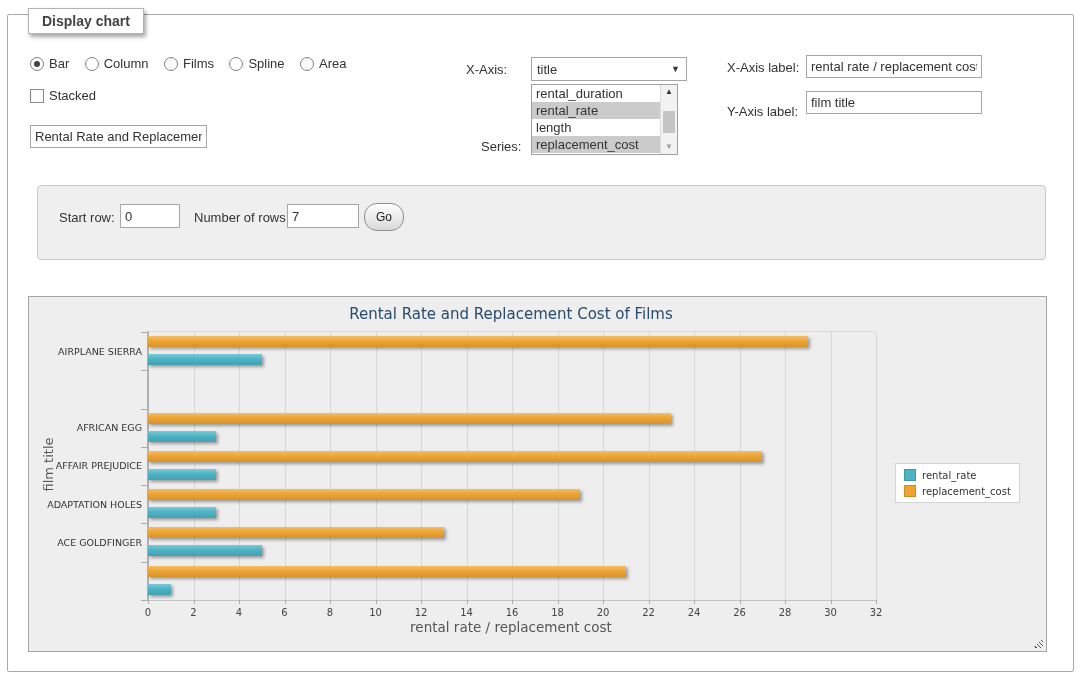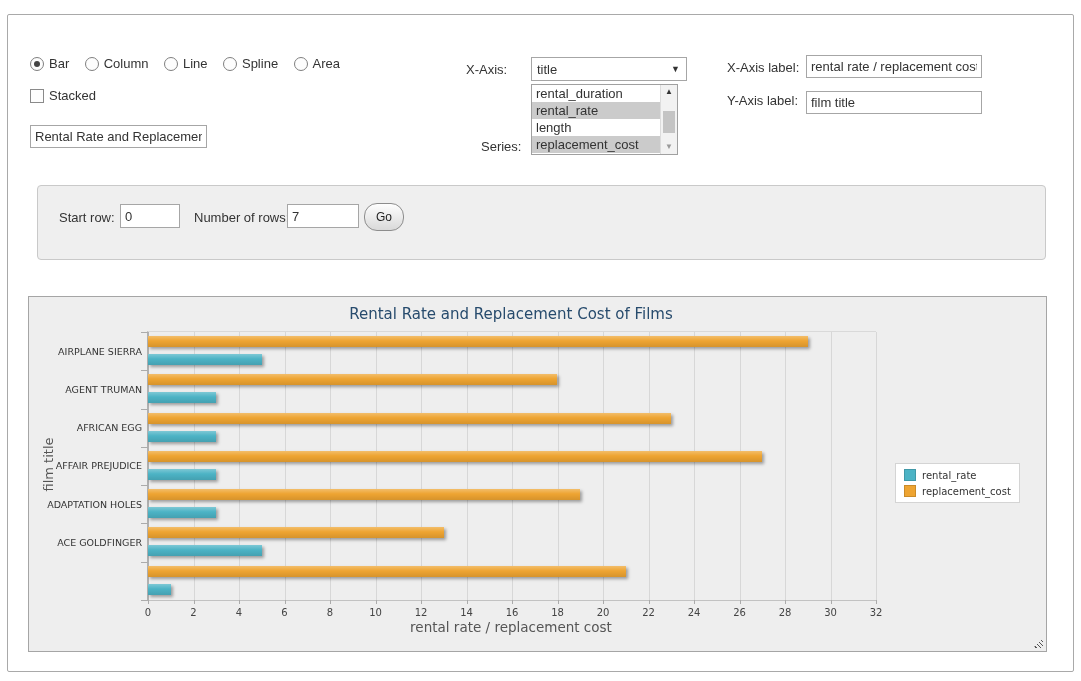--- a/index.html
+++ b/index.html
@@ -52,33 +52,34 @@
   .legitem{display:flex;align-items:center;gap:6px;cursor:pointer;}
   .legswatch{width:12px;height:12px;border:1px solid rgba(0,0,0,0.15);box-sizing:border-box;}
   .leglabel{font-size:10px;color:#333;white-space:nowrap;}
   #resizehandle{right:3px;bottom:3px;width:10px;height:10px;background:repeating-linear-gradient(45deg,transparent 0 2px,#555 2px 3px);clip-path:polygon(100% 0,100% 100%,0 100%);cursor:nwse-resize;}
 </style>
 </head>
 <body>
 
 <div id="app">
   <div id="fieldset" class="abs"></div>
+  <div id="legendbox" class="abs">Display chart</div>
 
   <div class="abs" style="left:30px;top:56px;">
     <span class="opt-item">
         <span class="radio checked"></span>
         <span class="ctl-label">Bar</span>
       </span>
     <span class="opt-item">
         <span class="radio"></span>
         <span class="ctl-label">Column</span>
       </span>
     <span class="opt-item">
         <span class="radio"></span>
-        <span class="ctl-label">Line</span>
+        <span class="ctl-label">Films</span>
       </span>
     <span class="opt-item">
         <span class="radio"></span>
         <span class="ctl-label">Spline</span>
       </span>
     <span class="opt-item">
         <span class="radio"></span>
         <span class="ctl-label">Area</span>
       </span>
   </div>
@@ -108,21 +109,21 @@
     <div class="sbar">
       <div class="sarrow up">▲</div>
       <div class="sthumb"></div>
       <div class="sarrow down">▼</div>
     </div>
   </div>
   <div class="abs ctl-label" style="left:481px;top:139px;">Series:</div>
 
   <div class="abs ctl-label" style="left:727px;top:60px;">X-Axis label:</div>
   <input class="txt abs" style="left: 806px; top: 55px; width: 176px; height: 23px;" value="rental rate / replacement cost">
-  <div class="abs ctl-label" style="left:727px;top:93px;text-align:right;">Y-Axis label:</div>
+  <div class="abs ctl-label" style="left:727px;top:104px;text-align:right;">Y-Axis label:</div>
   <input class="txt abs" style="left: 806px; top: 91px; width: 176px; height: 23px;" value="film title">
 
   <div id="rowbox" class="abs">
     <div class="abs ctl-label" style="left:21px;top:24px;">Start row:</div>
     <input class="txt abs" style="left: 82px; top: 18px; width: 60px; height: 24px;" value="0">
     <div class="abs ctl-label" style="left:156px;top:24px;">Number of rows:</div>
     <input class="txt abs" style="left: 249px; top: 18px; width: 72px; height: 24px;" value="7">
     <div id="gobtn" class="abs">Go</div>
   </div>
 
@@ -186,25 +187,20 @@
         <div class="ytick" style="top: 114.857px;"></div>
         <div class="ytick" style="top: 153.143px;"></div>
         <div class="ytick" style="top: 191.429px;"></div>
         <div class="ytick" style="top: 229.714px;"></div>
         <div class="ytick" style="top: 268px;"></div>
         <div class="catrow" style="top: 0px; height: 38.2857px;">
           <div class="catlabel">AIRPLANE SIERRA</div>
           <div class="bar" style="top: 4px; width: 90.5938%; background-color: rgb(238, 164, 49);"></div>
           <div class="bar" style="top: 22px; width: 15.5938%; background-color: rgb(76, 179, 197);"></div>
         </div>
-        <div class="catrow" style="top: 38.2857px; height: 38.2857px;">
-          <div class="catlabel">AGENT TRUMAN</div>
-          <div class="bar" style="top: 4px; width: 56.2187%; background-color: rgb(238, 164, 49);"></div>
-          <div class="bar" style="top: 22px; width: 9.34375%; background-color: rgb(76, 179, 197);"></div>
-        </div>
         <div class="catrow" style="top: 114.857px; height: 38.2857px;">
           <div class="catlabel">AFFAIR PREJUDICE</div>
           <div class="bar" style="top: 4px; width: 84.3438%; background-color: rgb(238, 164, 49);"></div>
           <div class="bar" style="top: 22px; width: 9.34375%; background-color: rgb(76, 179, 197);"></div>
         </div>
         <div class="catrow" style="top: 76.5714px; height: 38.2857px;">
           <div class="catlabel">AFRICAN EGG</div>
           <div class="bar" style="top: 4px; width: 71.8438%; background-color: rgb(238, 164, 49);"></div>
           <div class="bar" style="top: 22px; width: 9.34375%; background-color: rgb(76, 179, 197);"></div>
         </div>

